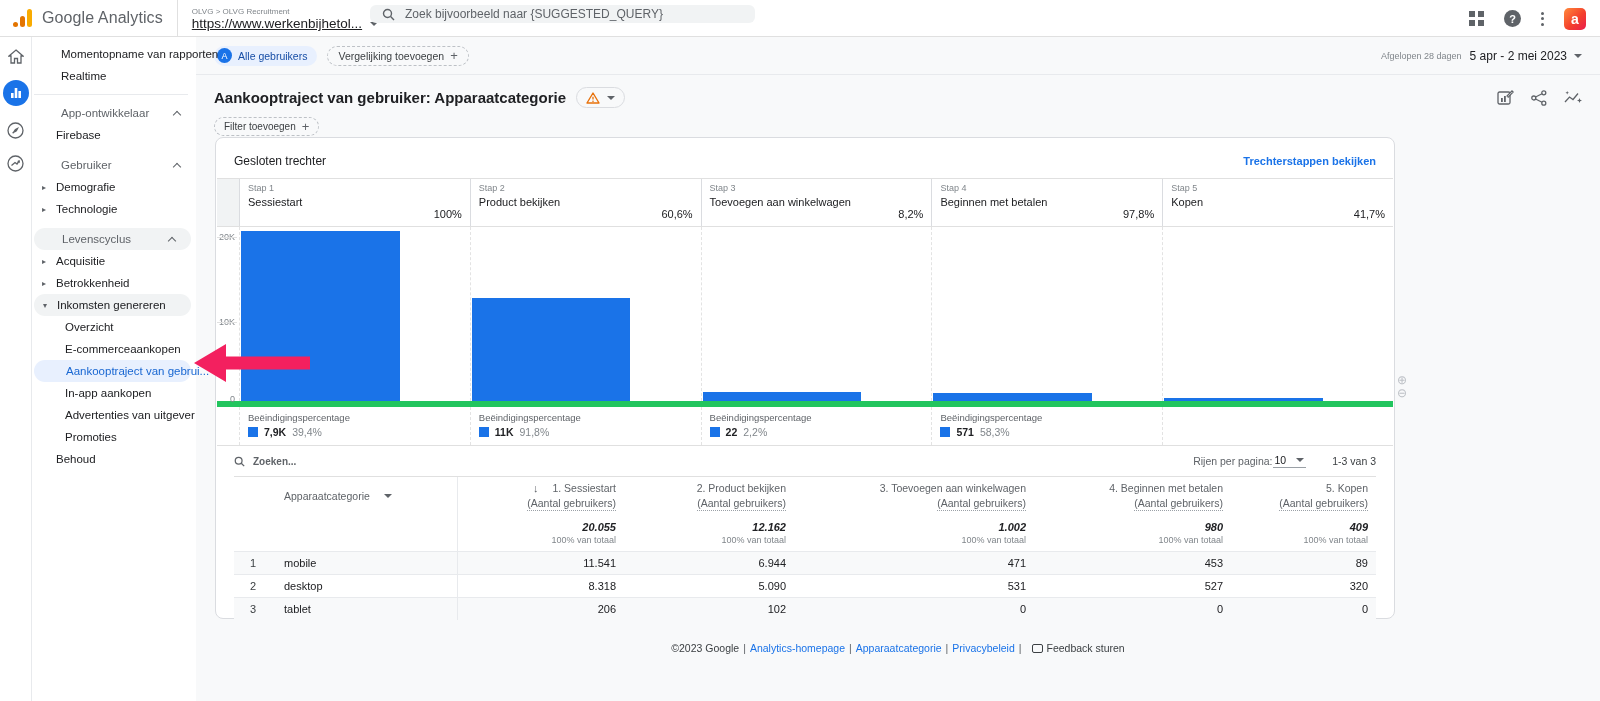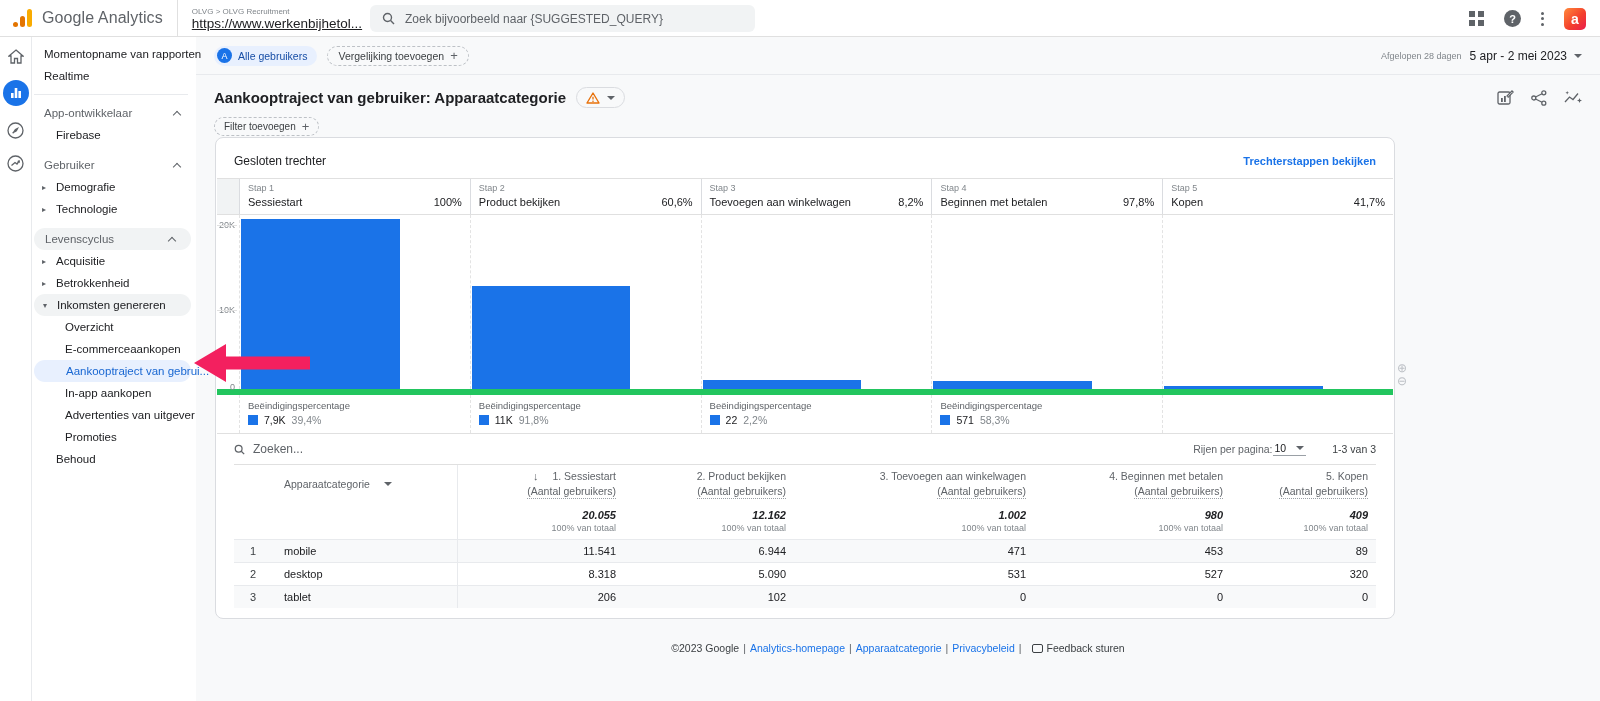--- a/index.html
+++ b/index.html
@@ -8,35 +8,35 @@
 
   
   .topbar { position:absolute; top:0; left:0; right:0; height:37px; background:#fff; border-bottom:1px solid #e0e0e0; display:flex; align-items:center; z-index:30; }
   .brand { display:flex; align-items:center; gap:8px; padding:0 14px 0 12px; height:100%; }
   .brand-text { font-size:16px; color:#5f6368; letter-spacing:.1px; white-space:nowrap; }
   .topbar-sep { width:1px; height:37px; background:#e0e0e0; }
   .account { padding:2px 6px 0 14px; cursor:pointer; }
   .crumb { font-size:8px; color:#80868b; line-height:9px; }
   .prop { font-size:13.5px; color:#202124; display:flex; align-items:center; gap:8px;text-decoration:underline; }
   .caret { width:0; height:0; border-left:4px solid transparent; border-right:4px solid transparent; border-top:4px solid #5f6368; display:inline-block; }
-  .searchbar { position:absolute; left:370px; top:5px; width:385px; height:27px; background:#f1f3f4; border-radius:6px; display:flex; align-items:center; padding:0 12px; gap:10px; }
+  .searchbar { position:absolute; left:370px; top:5px; width:385px; height:18px; background:#f1f3f4; border-radius:6px; display:flex; align-items:center; padding:0 12px; gap:10px; }
   .searchbar input { flex:1; border:none; background:transparent; outline:none; font-size:12px; color:#5f6368; font-family:inherit; }
   .searchbar input::placeholder { color:#5f6368; opacity:1; }
   .top-icons { position:absolute; right:14px; top:0; height:37px; display:flex; align-items:center; gap:20px; }
   .help-circle { width:17px; height:17px; border-radius:50%; background:#5f6368; color:#fff; font-size:11px; font-weight:bold; display:flex; align-items:center; justify-content:center; }
   .dots { display:flex; flex-direction:column; gap:2.5px; }
   .dots i { width:3px; height:3px; border-radius:50%; background:#5f6368; }
   .avatar { width:22px; height:22px; border-radius:5px; background:linear-gradient(135deg,#ff8a3c 0%,#f4402c 55%,#e91e4e 100%); color:#fff; font-weight:bold; font-size:14px; display:flex; align-items:center; justify-content:center; line-height:1; }
 
   
   .sidebar { position:absolute; top:37px; left:0; bottom:0; width:196px; background:#fff; z-index:10; }
   .rail { position:absolute; top:0; left:0; bottom:0; width:32px; border-right:1px solid #e8eaed; display:flex; flex-direction:column; align-items:center; padding-top:12px; gap:16px; }
   .rail-active { width:26px; height:26px; border-radius:50%; background:#1a73e8; display:flex; align-items:center; justify-content:center; }
   .nav { position:absolute; left:33px; right:0; top:0; bottom:0; padding-top:6px; font-size:11.5px; }
-  .nav-item { position:relative; height:22px; display:flex; align-items:center; padding-left:11px; color:#202124; cursor:pointer; white-space:nowrap; }
+  .nav-item { position:relative; height:22px; display:flex; align-items:center; padding-left:28px; color:#202124; cursor:pointer; white-space:nowrap; }
   .nav-item.header { color:#5f6368; }
   .nav-item.ind1 { padding-left:23px; }
   .nav-item.ind2 { padding-left:32px; }
   .nav-item .tri { font-size:8px; color:#5f6368; width:14px; margin-left:-14px; display:inline-block; text-align:left; }
   .nav-item.arrow { padding-left:23px; }
   .pill { border-radius:11px; background:#f1f3f4; margin:0 5px 0 1px; }
   .pill.header, .pill .lbl { }
   .nav-item.selected { background:#e8f0fe; border-radius:11px; margin:0 5px 0 1px; color:#1967d2; }
   .chev { position:absolute; right:16px; top:9px; width:6px; height:6px; border-right:1.4px solid #5f6368; border-bottom:1.4px solid #5f6368; }
   .chev.up { transform:rotate(-135deg); top:10px; }
@@ -64,42 +64,42 @@
   .card { position:absolute; left:19px; top:100px; width:1180px; height:482px; background:#fff; border:1px solid #dadce0; border-radius:8px; }
   .card-head { display:flex; align-items:center; padding:16px 18px 10px 18px; }
   .card-title { font-size:12px; color:#202124; }
   .card-link { margin-left:auto; font-size:11px; color:#1a73e8; cursor:pointer;font-weight:bold; }
   .funnel { margin:0 1px; }
   .f-header { display:flex; border-top:1px solid #e0e0e0; border-bottom:1px solid #e0e0e0; }
   .f-gutter { width:22px; flex:none; }
   .f-header .f-gutter { background:#f1f3f4; }
   .f-hcell { flex:1; border-left:1px solid #dadce0; padding:4px 8px 6px 8px; }
   .f-step { font-size:9px; color:#80868b; margin-bottom:3px; }
-  .f-nameline { display:flex; align-items:baseline; font-size:11px; color:#202124; }
+  .f-nameline { display:flex; align-items:baseline; font-size:11px; color:#202124;flex-direction:column; }
   .f-pct { margin-left:auto; }
   .f-plot { position:relative; display:flex; height:180px; border-bottom:6px solid #22c55e; }
   .f-col { flex:1; position:relative; border-left:1px dashed #e3e3e3; display:flex; align-items:flex-end; }
   .f-col:first-of-type { border-left:none; }
   .bar { width:69%; background:#1a73e8; margin-left:1px; }
   .ytick { position:absolute; left:0; width:18px; text-align:right; font-size:9px; color:#80868b; }
   .ytick-line { position:absolute; left:0; width:20px; border-top:1px solid #e0e0e0; }
   .plot-zoom { position:absolute; right:-14px; bottom:2px; display:flex; flex-direction:column; gap:2px; color:#bdc1c6; font-size:12px; line-height:11px; }
   .f-abandon { display:flex; border-bottom:1px solid #e0e0e0; }
   .f-acell { flex:1; border-left:1px dashed #e3e3e3; padding:5px 8px 7px 8px; }
   .f-acell:first-of-type { border-left:none; }
   .ab-label { font-size:9.5px; color:#5f6368; margin-bottom:3px; }
   .ab-line { display:flex; align-items:center; gap:6px; font-size:10.5px; }
   .ab-sq { width:10px; height:10px; background:#1a73e8; flex:none; }
-  .ab-val { font-weight:normal; color:#202124; }
+  .ab-val { font-weight:bold; color:#202124; }
   .ab-pct { color:#80868b; }
 
   
   .tbl-controls { display:flex; align-items:center; height:31px; margin:0 18px; border-bottom:1px solid #e0e0e0; font-size:10.5px; color:#5f6368; }
   .tbl-search { display:flex; align-items:center; gap:8px; flex:1; }
-  .tbl-search input { border:none; outline:none; background:transparent; font-size:12px; color:#5f6368; font-family:inherit; width:200px; }
+  .tbl-search input { border:none; outline:none; background:transparent; font-size:10px; color:#5f6368; font-family:inherit; width:200px;font-weight:bold; }
   .tbl-search input::placeholder { color:#5f6368; opacity:1; }
   .rpp { display:flex; align-items:center; }
   .rpp-val { border-bottom:1px solid #9aa0a6; padding:0 2px 1px 2px; color:#202124; display:flex; align-items:center; gap:10px; cursor:pointer; }
   .pag { margin-left:26px; color:#3c4043; }
   .tbl { margin:0 18px; font-size:11px; }
   .tr { display:flex; align-items:stretch; }
   .c0 { width:224px; flex:none; display:flex; align-items:center; border-right:1px solid #e8eaed; }
   .cm { flex:none; text-align:right; padding-right:10px; display:flex; flex-direction:column; justify-content:center; align-items:flex-end; }
   .c1{width:168px}.c2{width:170px}.c3{width:240px}.c4{width:197px}.c5{width:145px}
   .thead { height:38px; color:#5f6368; font-size:10.5px; }

